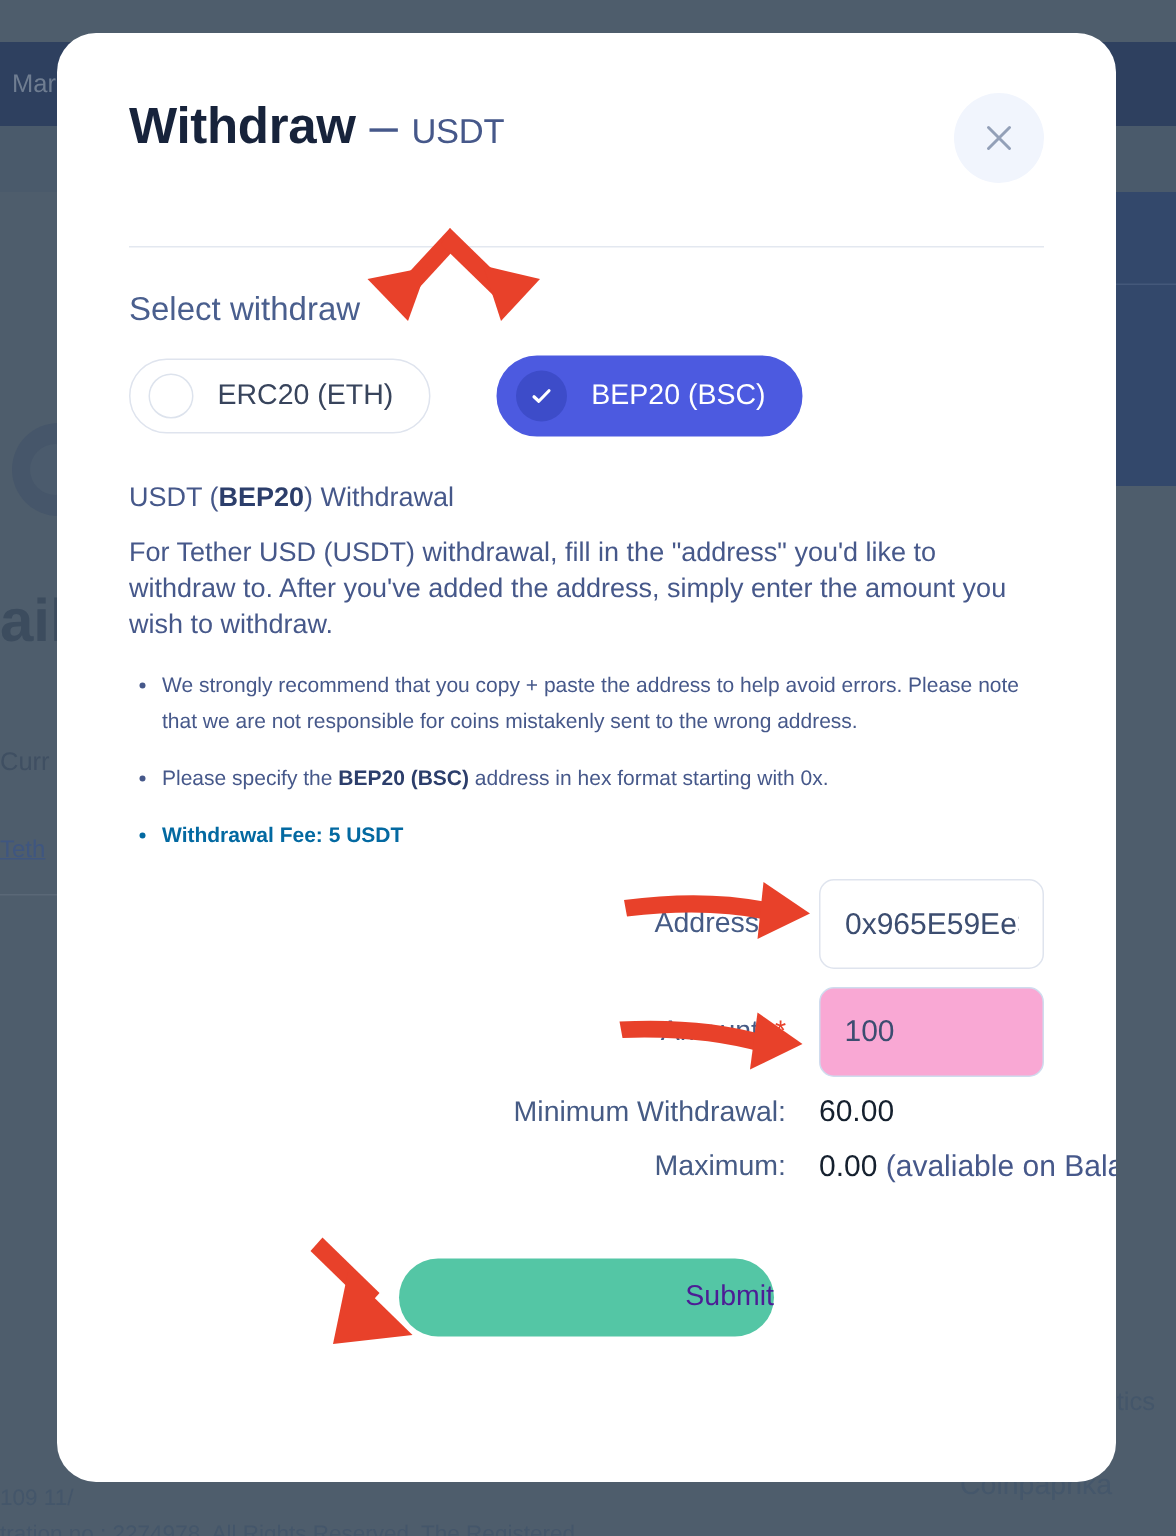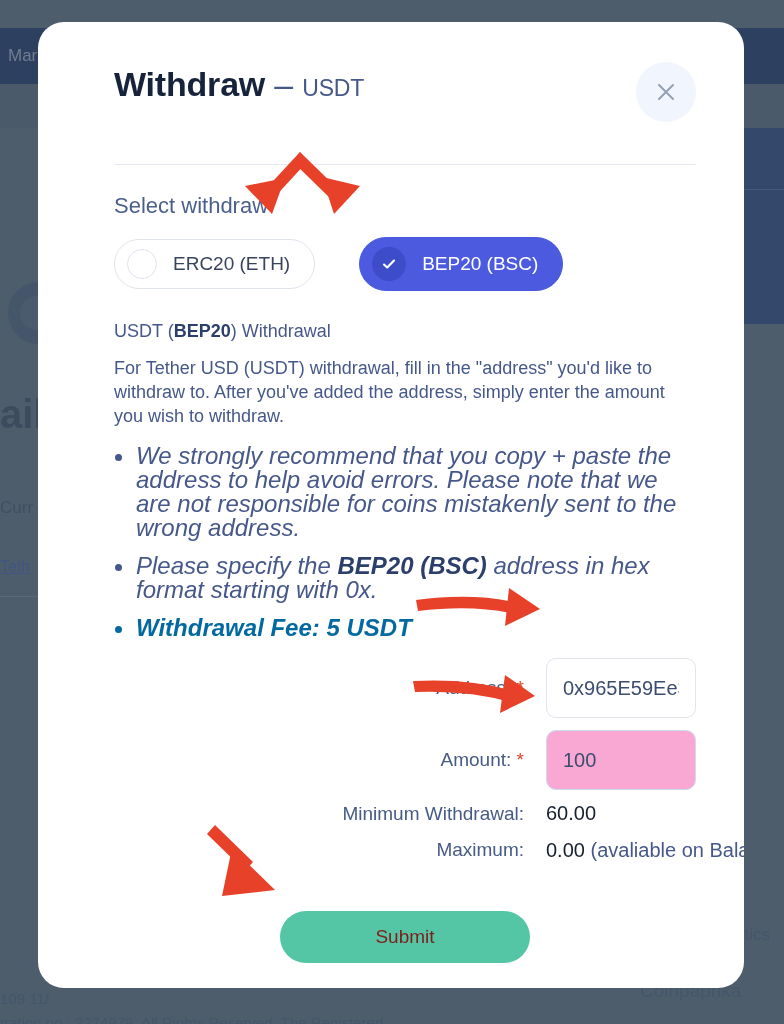--- a/index.html
+++ b/index.html
@@ -125,21 +125,21 @@
     white-space: nowrap;
   }
 
   
   .modal {
     position: absolute;
     top: 22px; left: 38px;
     width: 706px; height: 966px;
     background: #ffffff;
     border-radius: 26px;
-    padding: 44px 48px 0 76px;
+    padding: 44px 48px 0 48px;
     overflow: hidden;
   }
 
   .modal-header {
     display: flex;
     align-items: flex-start;
     justify-content: space-between;
   }
   .modal-title {
     font-size: 34px;
@@ -235,24 +235,23 @@
     line-height: 24px;
     color: #46588a;
   }
 
   .info-list {
     margin-top: 16px;
     padding-left: 22px;
     color: #46588a;
   }
   .info-list li {
-    font-size: 24px;
+    font-size: 14px;
     line-height: 24px;
     margin-bottom: 14px;
-    font-style: italic;
   }
   .info-list li b { color: #2c3e6b; }
   .info-list li.strong { font-weight: bold; color: #0369a1; }
 
   
   .form-grid {
     margin-top: 18px;
     display: grid;
     grid-template-columns: 1fr 150px;
     column-gap: 22px;
@@ -296,24 +295,25 @@
   .submit-wrap {
     margin-top: 48px;
     display: flex;
     justify-content: center;
   }
   .submit-btn {
     width: 250px; height: 52px;
     border-radius: 999px;
     background: #54c6a5;
     border: none;
-    color: #7f1d1d;
+    color: #4c1d95;
     font-size: 19px;
     font-family: "Liberation Sans", sans-serif;
     cursor: pointer;
+    text-align: right;
   }
 
   
   .annot { position: absolute; inset: 0; pointer-events: none; }
 </style>
 </head>
 <body>
 
 <div class="page-backdrop">
 

